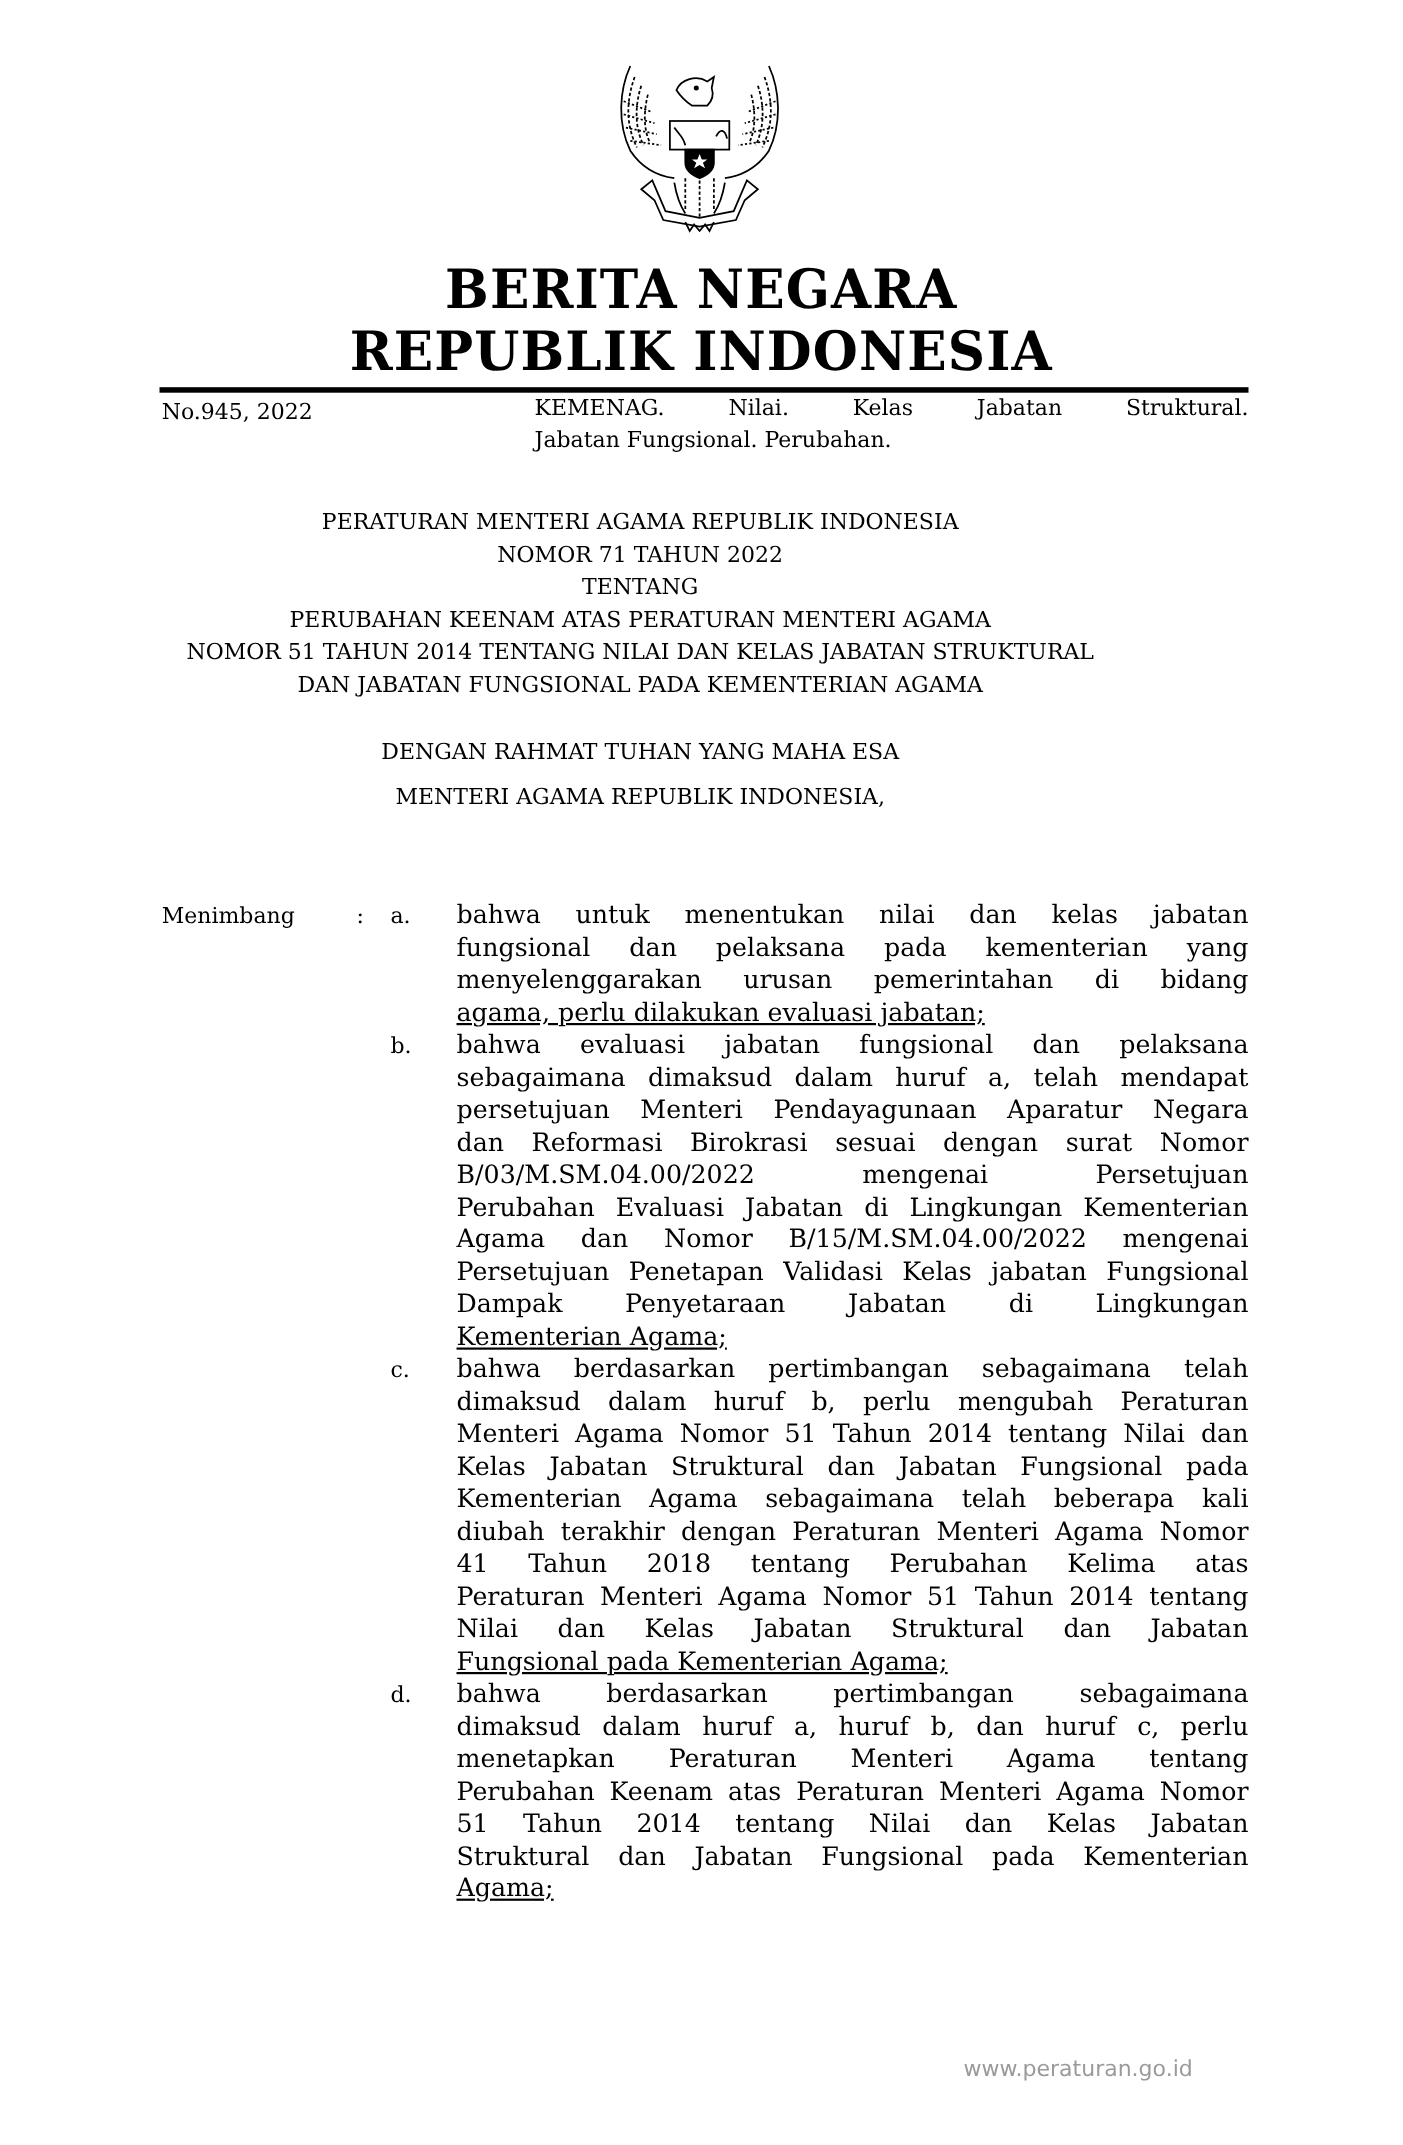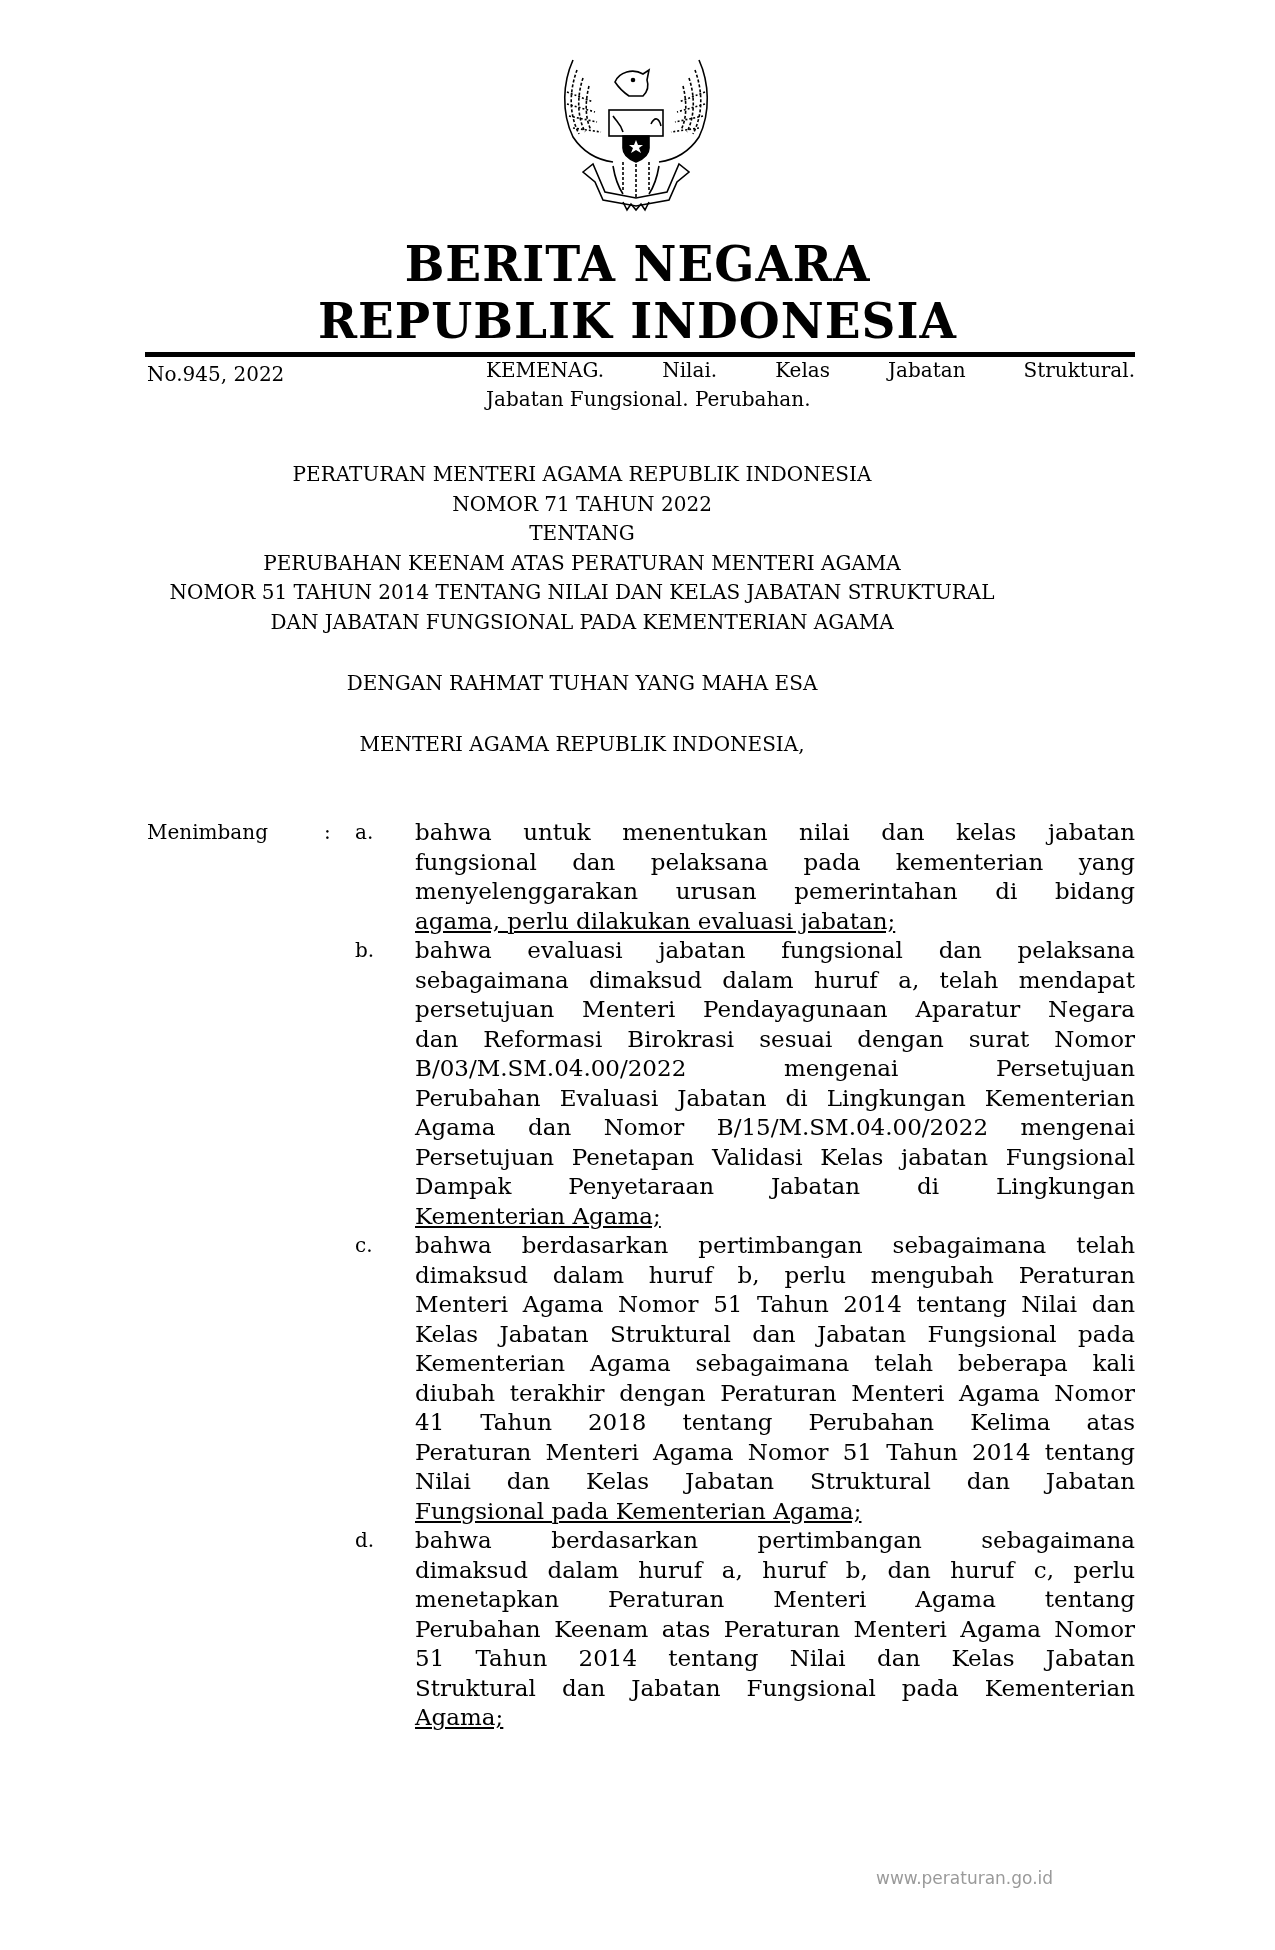--- a/index.html
+++ b/index.html
@@ -13,32 +13,32 @@
   .mh2 { top: 293px; }
   .rule { position: absolute; left: 145px; width: 990px; top: 352px; height: 5px; background: #000; }
   .meta-no { position: absolute; left: 147px; top: 360px; font-size: 20px; line-height: 29px; }
   .meta-topic { position: absolute; left: 486px; top: 356px; width: 649px; font-size: 20px;
                 line-height: 29px; text-align: justify; text-align-last: left; }
   .meta-topic .l1 { display: block; text-align: justify; text-align-last: justify; }
   .center-block { position: absolute; left: 0; width: 1164px; text-align: center;
                   font-size: 20px; line-height: 29.5px; }
   .decree { top: 460px; }
   .blessing { top: 669px; }
-  .minister { top: 730px; }
+  .minister { top: 710px; }
   .consid-label { position: absolute; left: 147px; top: 818px; font-size: 20px; line-height: 29.5px; text-align: center; }
   .consid-colon { position: absolute; left: 324px; top: 818px; font-size: 20px; line-height: 29.5px; }
   .items { position: absolute; left: 0; top: 818px; width: 1275px; }
   .item { position: relative; }
   .item-letter { position: absolute; left: 355px; top: 0; font-size: 20px; line-height: 29.5px; }
   .item-lines { margin-left: 415px; width: 720px; }
   .line { display: block; font-size: 23px; line-height: 29.5px; height: 29.5px; white-space: nowrap;
           text-align: justify; text-align-last: justify; }
   .line.last { text-align-last: left; text-decoration: underline; }
   .footer-url { position: absolute; left: 876px; top: 1868px; font-family: "DejaVu Sans", sans-serif;
-                font-size: 17px; color: #9a9a9a; }
+                font-size: 20px; color: #9a9a9a; }
 </style>
 </head>
 <body>
 
 <div class="emblem">
   <svg width="166" height="160" viewBox="0 0 166 160" fill="none" stroke="#000" stroke-width="1.6">
 
     <path d="M20 8 C10 30,8 60,20 85 C30 100,45 108,60 110"></path>
     <path d="M24 18 C16 40,16 62,26 82" stroke-dasharray="3 2"></path>
     <path d="M30 26 C24 44,24 64,32 80" stroke-dasharray="3 2"></path>

